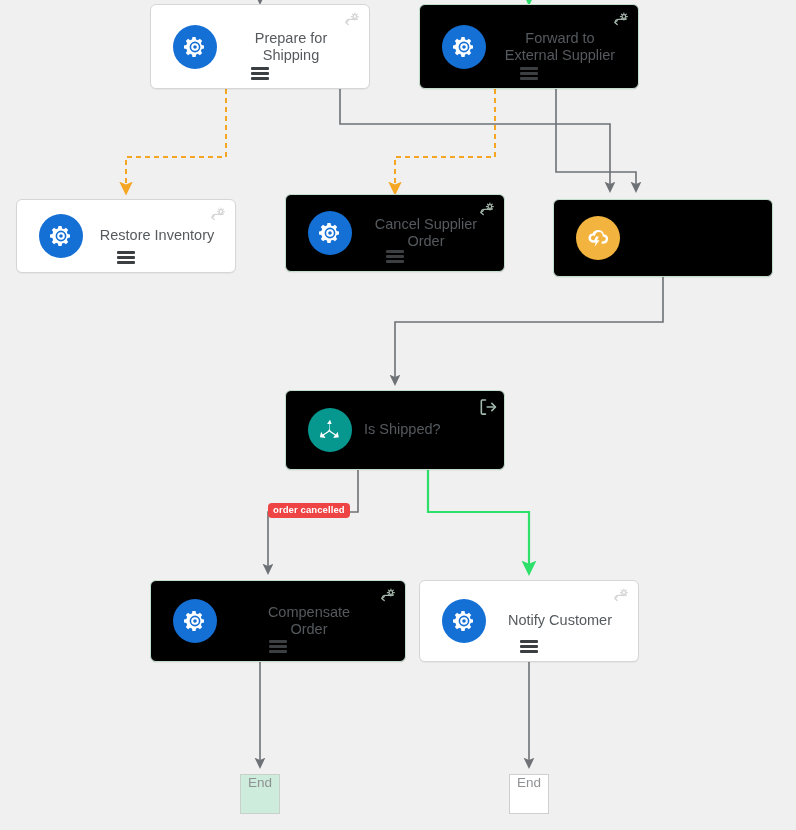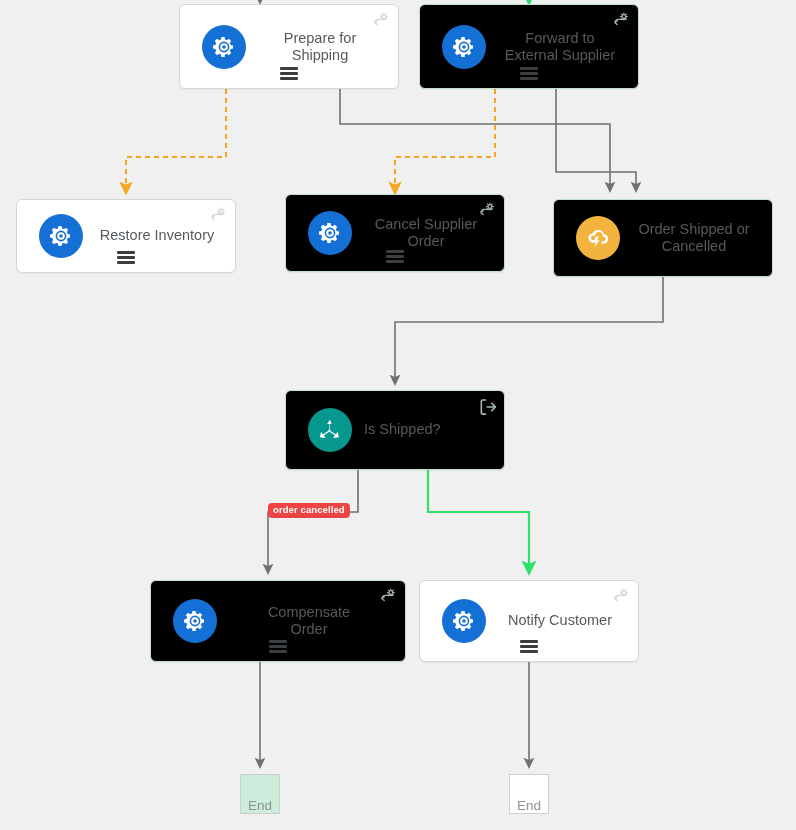--- a/index.html
+++ b/index.html
@@ -94,21 +94,21 @@
     background: #3b3f42;
     border-radius: 1px;
   }
   .end-node {
     position: absolute;
     width: 40px;
     height: 40px;
     border: 1.5px solid #cfcfcf;
     background: #ffffff;
     display: flex;
-    align-items: flex-end;
+    align-items: flex-start;
     justify-content: center;
     font-size: 13.5px;
     color: #8f9295;
   }
   .end-node.state-active { background: #cdecdb; border-color: #c9cfca; }
   .edge-label {
     position: absolute;
     background: #ef4444;
     color: #ffffff;
     font-size: 9.5px;
@@ -157,21 +157,21 @@
       <path d="M358,470 L358,512 L268,512 L268,572" stroke="#6e7276" stroke-width="1.6" marker-end="url(#arrow-gray)"></path>
 
       <path d="M428,470 L428,512 L529,512 L529,572" stroke="#2ee06a" stroke-width="2.2" marker-end="url(#arrow-green)"></path>
 
       <path d="M260,662 L260,766" stroke="#6e7276" stroke-width="1.6" marker-end="url(#arrow-gray)"></path>
 
       <path d="M529,662 L529,766" stroke="#6e7276" stroke-width="1.6" marker-end="url(#arrow-gray)"></path>
     </g>
   </svg>
 
-  <div class="node" style="left:150px; top:4px; width:220px; height:85px;margin-left:29px;">
+  <div class="node" style="left:150px; top:4px; width:220px; height:85px;">
     <span class="node-icon blue">
       <svg width="24" height="24" viewBox="0 0 24 24">
         <path fill="#ffffff" d="M12 8.2a3.8 3.8 0 1 0 0 7.6 3.8 3.8 0 0 0 0-7.6zm0 5.6a1.8 1.8 0 1 1 0-3.6 1.8 1.8 0 0 1 0 3.6z"></path>
         <path fill="#ffffff" d="M21 13.6v-3.2l-2.4-.4a6.9 6.9 0 0 0-.8-1.9l1.4-2-2.3-2.3-2 1.4a6.9 6.9 0 0 0-1.9-.8L12.6 2h-3.2l-.4 2.4a6.9 6.9 0 0 0-1.9.8l-2-1.4L2.8 6.1l1.4 2a6.9 6.9 0 0 0-.8 1.9L1 10.4v3.2l2.4.4c.17.67.44 1.3.8 1.9l-1.4 2 2.3 2.3 2-1.4c.6.36 1.23.63 1.9.8l.4 2.4h3.2l.4-2.4c.67-.17 1.3-.44 1.9-.8l2 1.4 2.3-2.3-1.4-2c.36-.6.63-1.23.8-1.9zM12 17.4a5.4 5.4 0 1 1 0-10.8 5.4 5.4 0 0 1 0 10.8z"></path>
       </svg>
     </span>
     <span class="corner-icon">
       <svg width="19" height="19" viewBox="0 0 24 24">
         <circle cx="15" cy="7" r="2.3" fill="none" stroke="#cfcfcf" stroke-width="1.6"></circle>
         <g stroke="#cfcfcf" stroke-width="1.5" stroke-linecap="round">
@@ -267,22 +267,20 @@
       </span>
   </div>
 
   <div class="node state-active" style="left:553px; top:199px; width:220px; height:78px;">
     <span class="node-icon orange">
       <svg width="26" height="26" viewBox="0 0 24 24">
         <path fill="#ffffff" d="M17.6 9.1a5.6 5.6 0 0 0-10.6-1.3A4.3 4.3 0 0 0 3.2 12a4.3 4.3 0 0 0 4.3 4.3h2.1l1.1-2.3H7.6a2.1 2.1 0 0 1 0-4.2c.2 0 .4 0 .6.07l1.1.3.2-1.1a3.4 3.4 0 0 1 6.7.5l.1 1.05 1.05.12a2.2 2.2 0 0 1-.25 4.36h-1.4l-.5 2.2h1.9a4.4 4.4 0 0 0 .7-8.7z"></path>
         <path fill="#ffffff" d="M12.8 10.6h-2.6l-2.4 5h2.1l-1 4.4 4.5-5.9h-2.2z"></path>
       </svg>
     </span>
-    <span class="node-label">Order Shipped or
-Cancelled</span>
   </div>
 
   <div class="node state-active" style="left:285px; top:390px; width:220px; height:80px;">
     <span class="node-icon teal">
       <svg width="26" height="26" viewBox="0 0 24 24">
         <path fill="#ffffff" d="M12 2.6 9.3 6.4h1.85v4.3c0 1.3-.55 2.1-1.9 3L5.3 16.2l-1.5-2.6-1.2 5.1 5.2.6-1.45-2.5 3.9-2.4c.45-.3.83-.6 1.15-.92.32.32.7.62 1.15.92l3.9 2.4-1.45 2.5 5.2-.6-1.2-5.1-1.5 2.6-3.95-2.5c-1.35-.9-1.9-1.7-1.9-3V6.4h1.85z"></path>
       </svg>
     </span>
     <span class="corner-icon">
       <svg width="20" height="20" viewBox="0 0 24 24">

